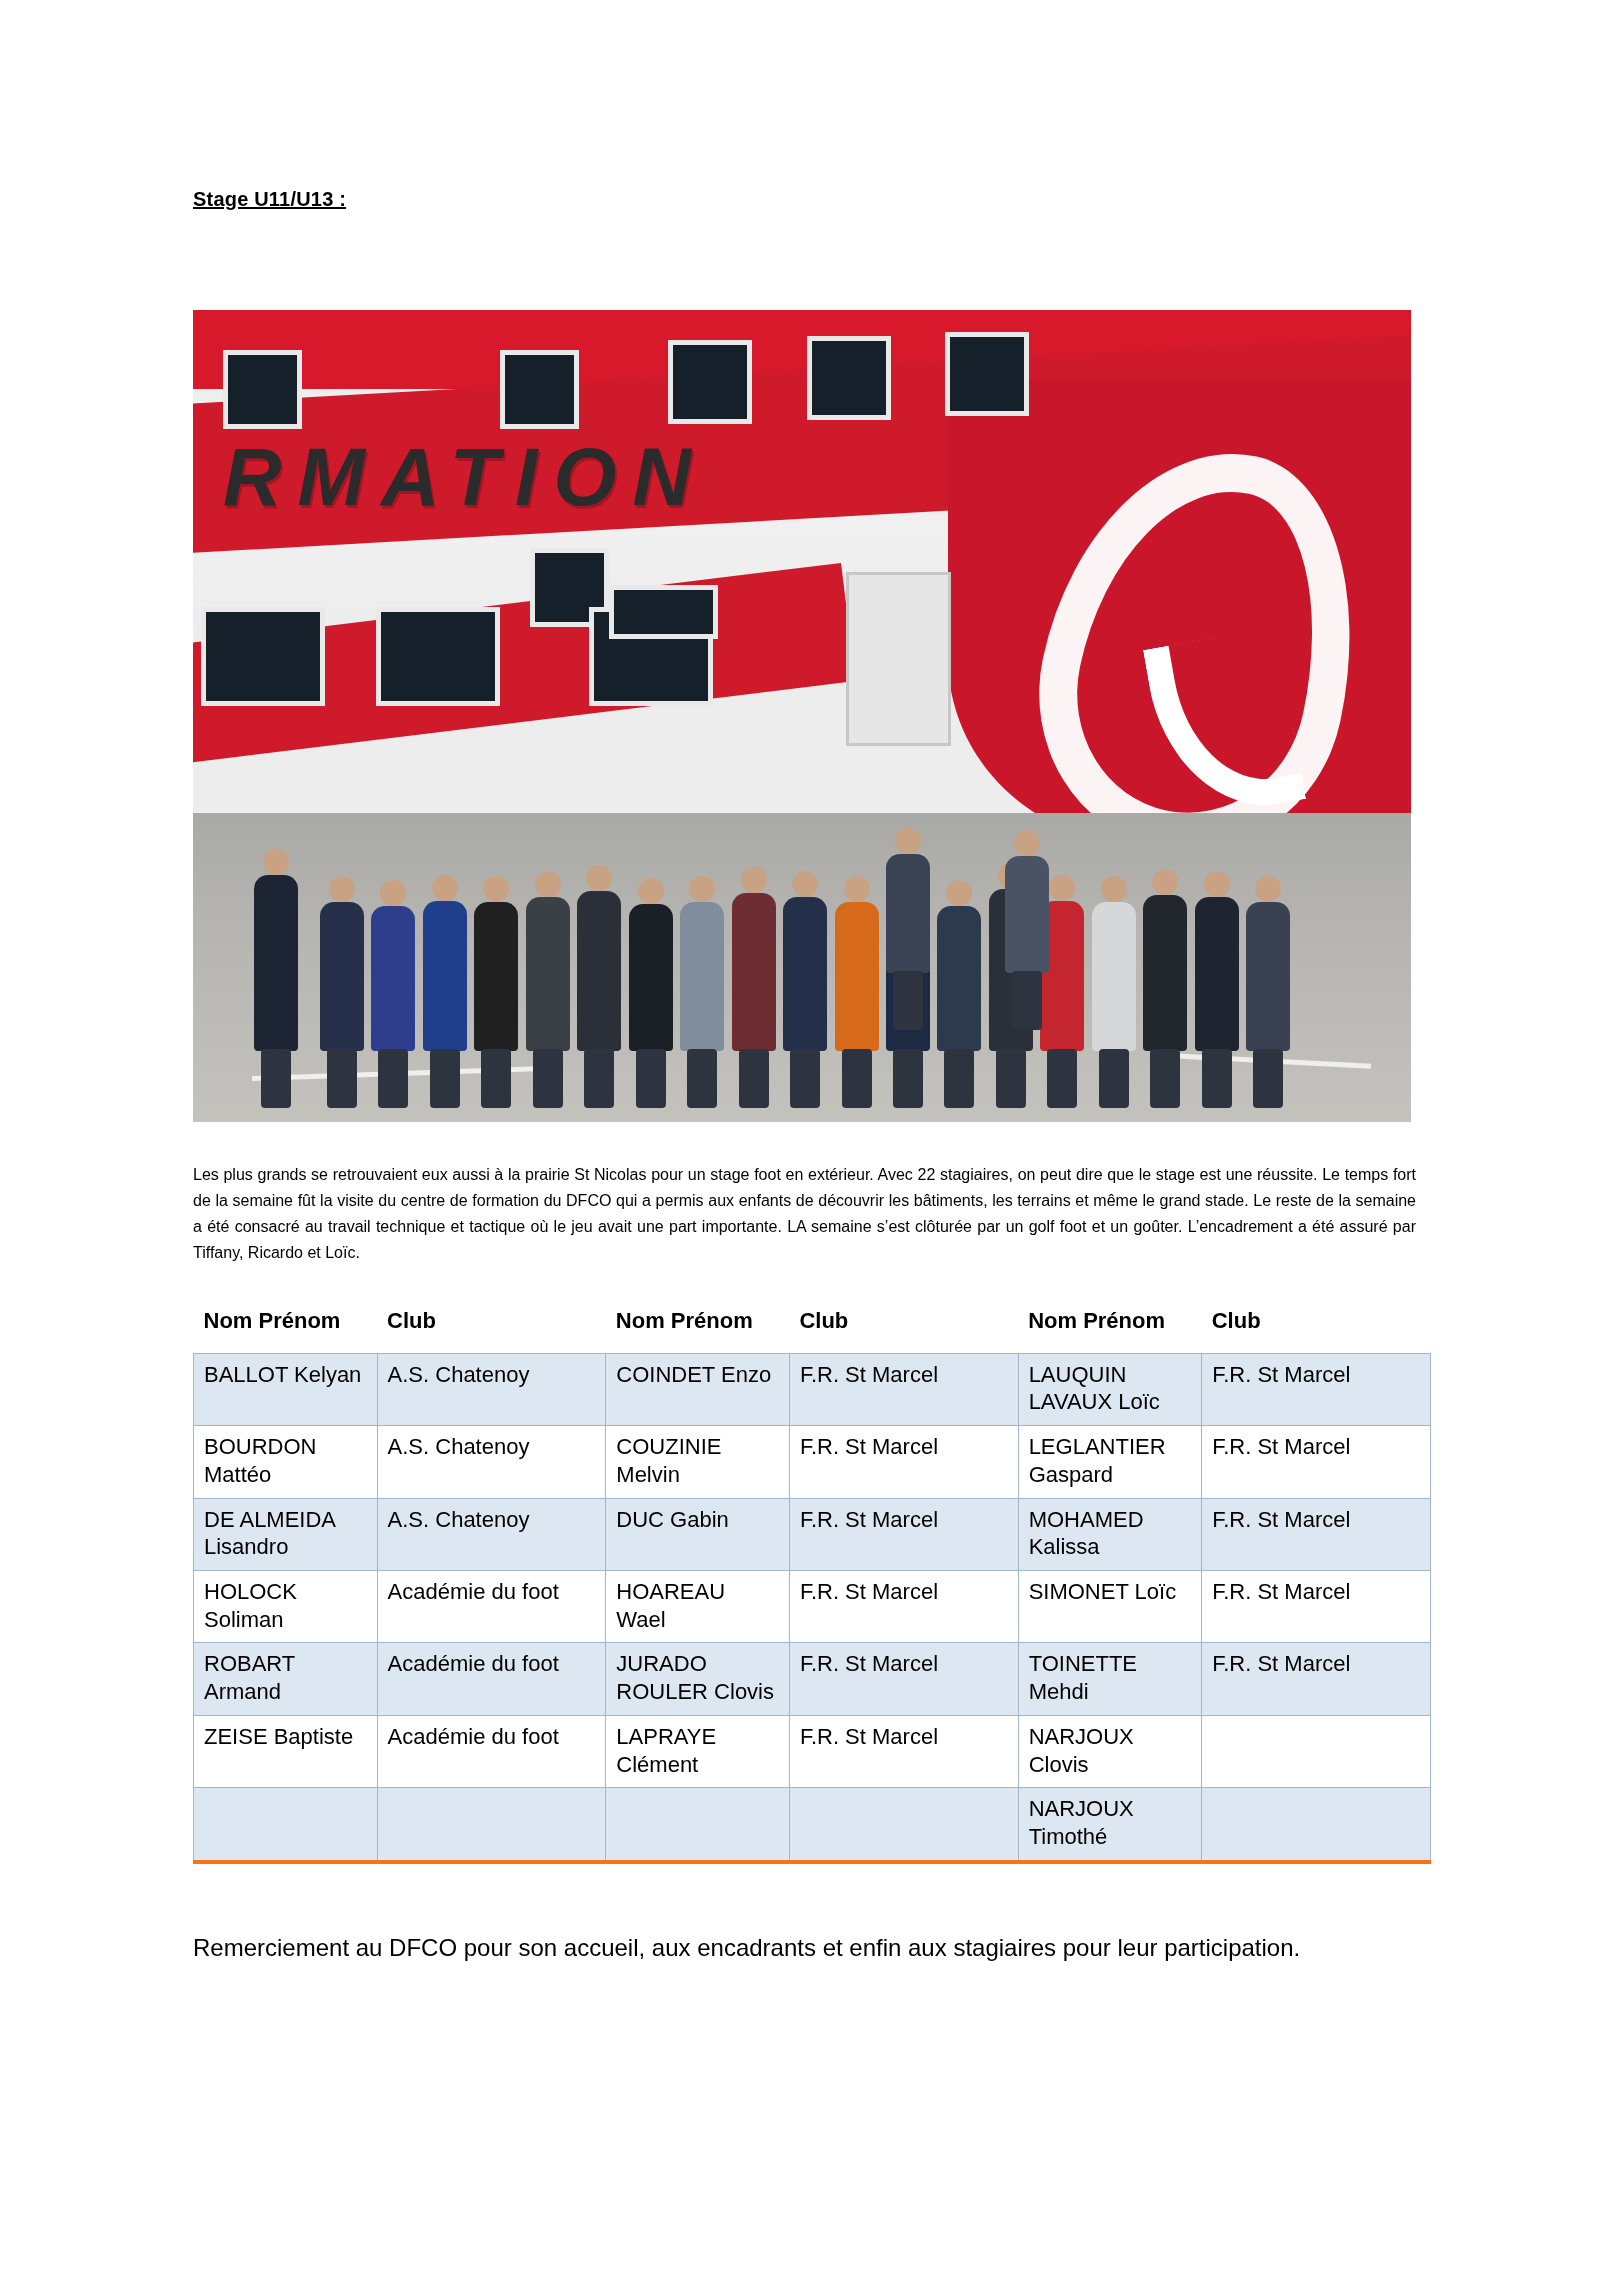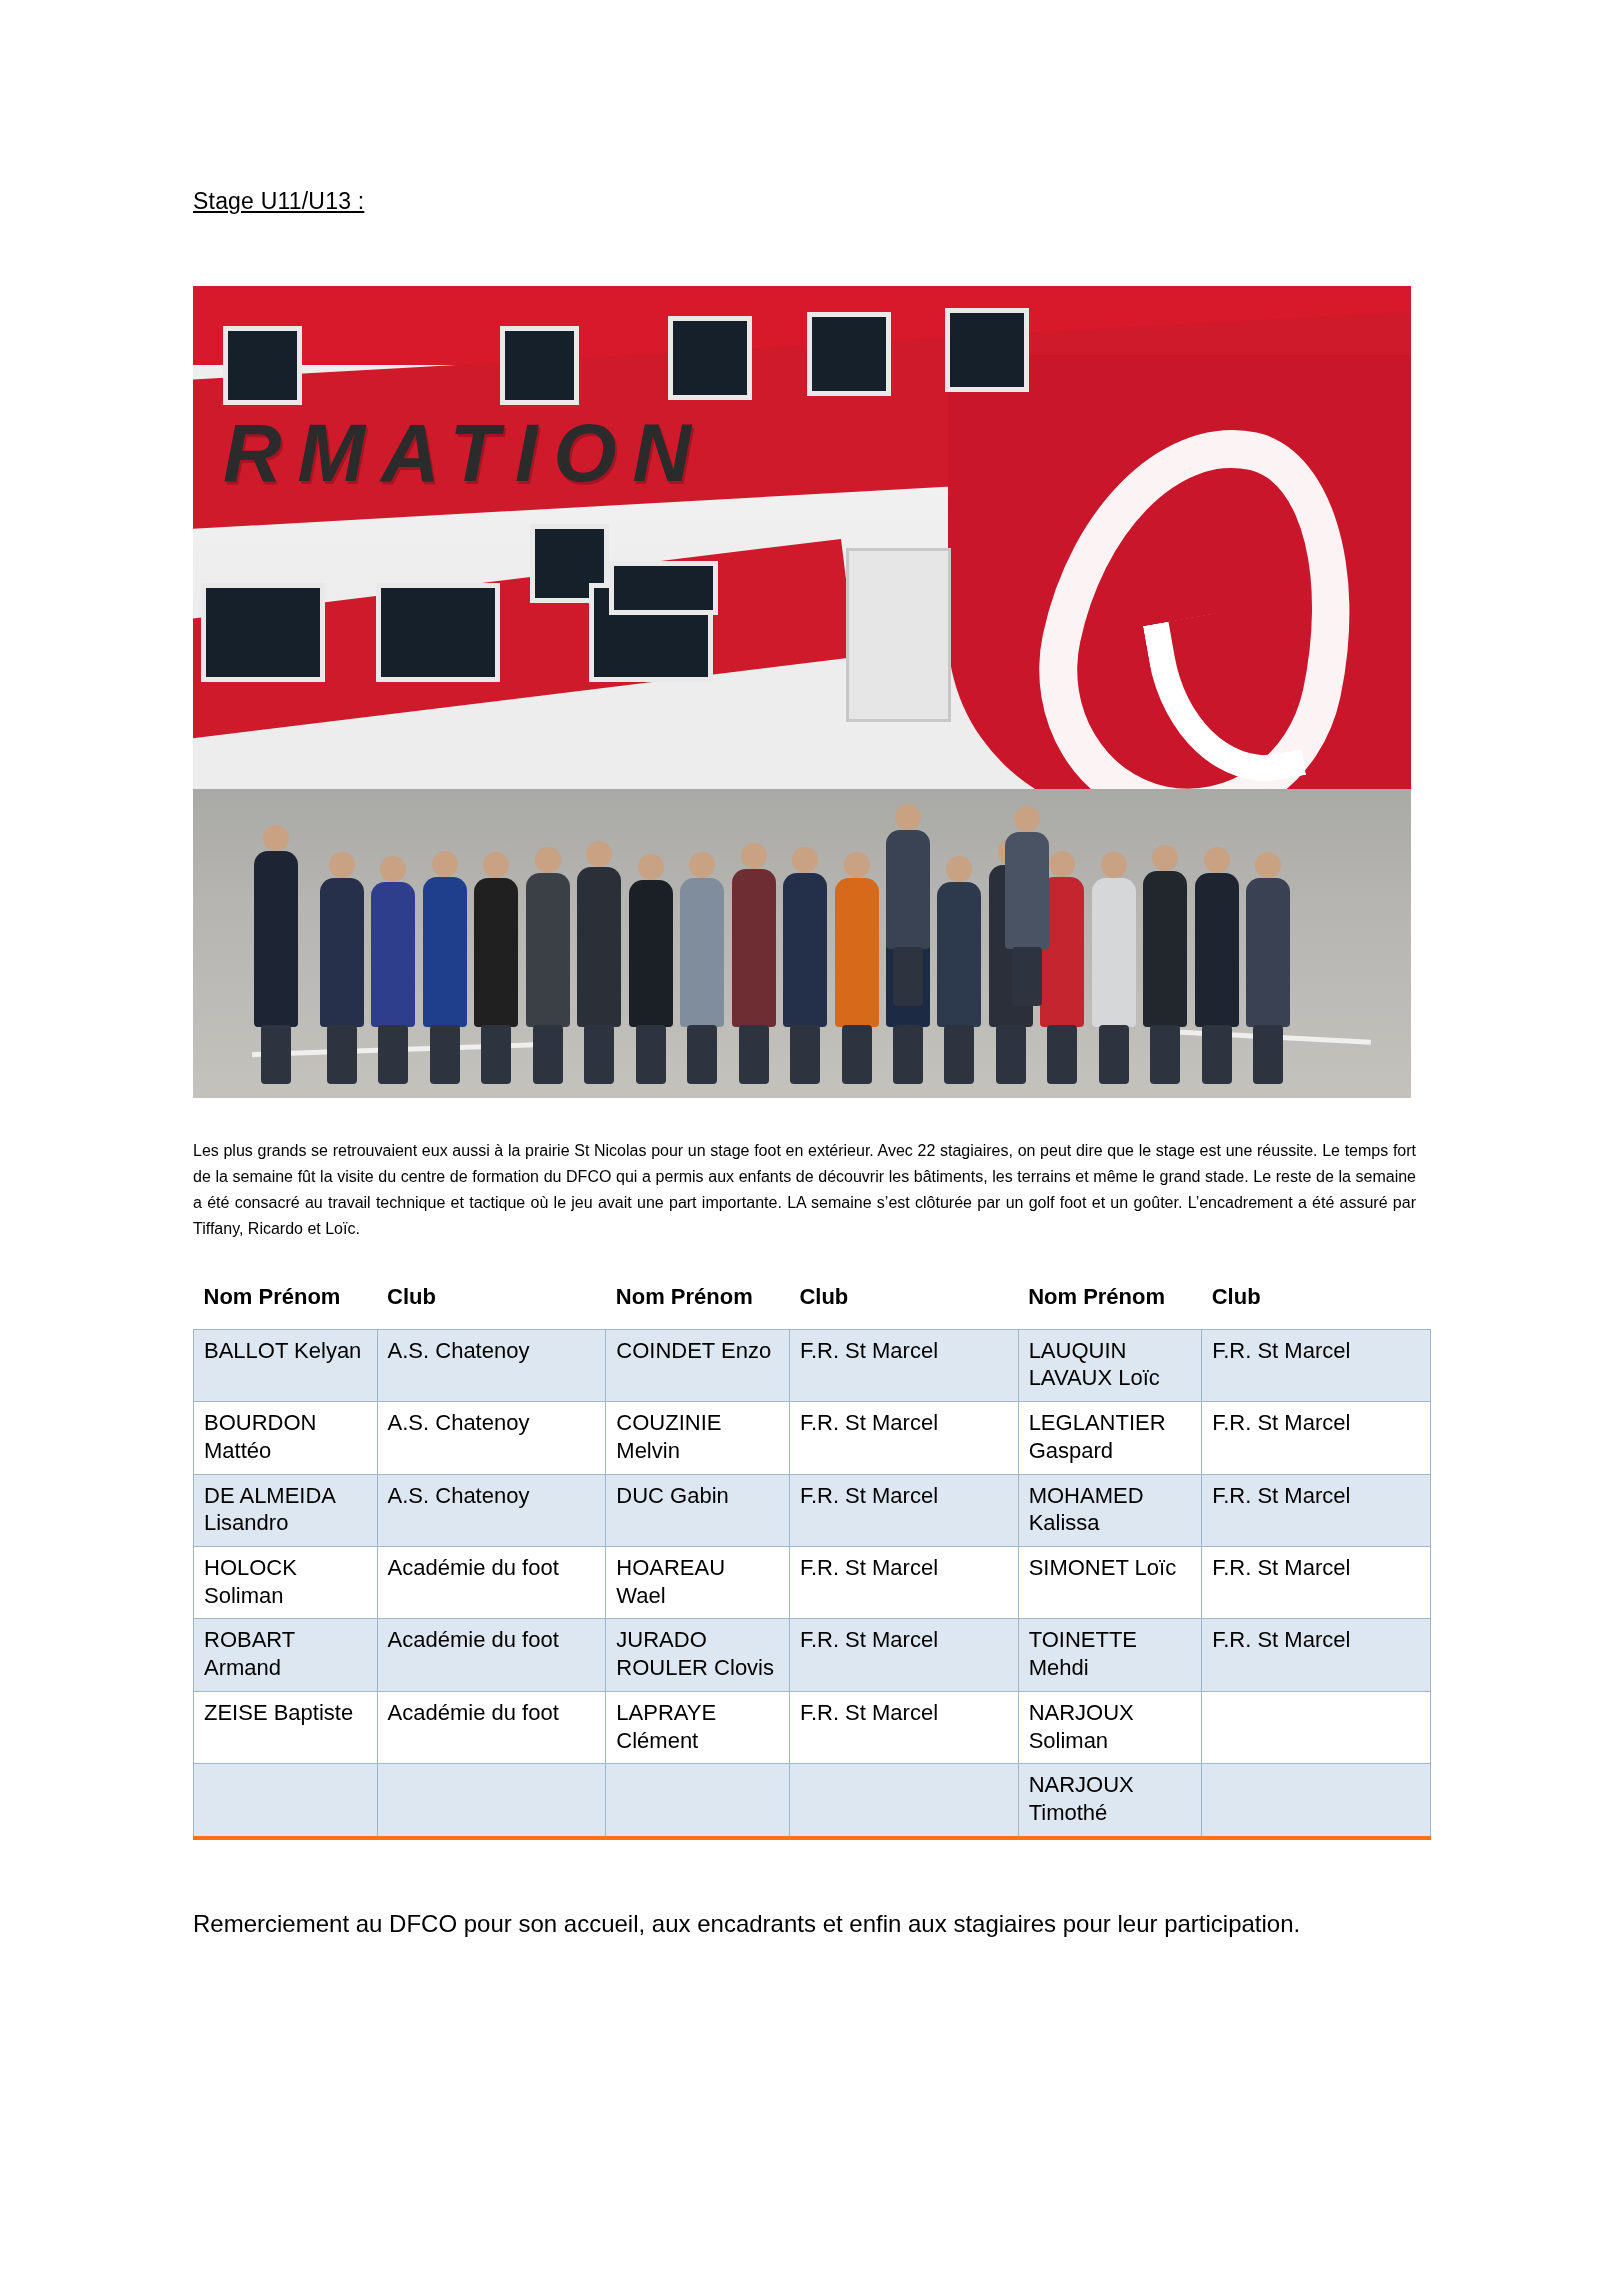--- a/index.html
+++ b/index.html
@@ -16,25 +16,25 @@
   }
   .page {
     position: relative;
     width: 1619px;
     height: 2289px;
     background: #ffffff;
     box-sizing: border-box;
     padding: 188px 203px 0 193px;
   }
   .doc-title {
-    font-size: 23px;
-    font-weight: 400;
+    font-size: 20px;
+    font-weight: 700;
     text-decoration: underline;
     letter-spacing: 0.2px;
-    margin: 0 0 71px 0;
+    margin: 0 0 99px 0;
   }
 
   
   .photo-wrap {
     width: 1218px;
     height: 812px;
     margin: 16px auto 0 0;
     position: relative;
     overflow: hidden;
     background: #b8c6d0;
@@ -319,21 +319,21 @@
         <td>JURADO ROULER Clovis</td>
         <td>F.R. St Marcel</td>
         <td>TOINETTE Mehdi</td>
         <td>F.R. St Marcel</td>
       </tr>
       <tr>
         <td>ZEISE Baptiste</td>
         <td>Académie du foot</td>
         <td>LAPRAYE Clément</td>
         <td>F.R. St Marcel</td>
-        <td>NARJOUX Soliman</td>
+        <td>NARJOUX Clovis</td>
         <td></td>
       </tr>
       <tr>
         <td></td>
         <td></td>
         <td></td>
         <td></td>
         <td>NARJOUX Timothé</td>
         <td></td>
       </tr>

